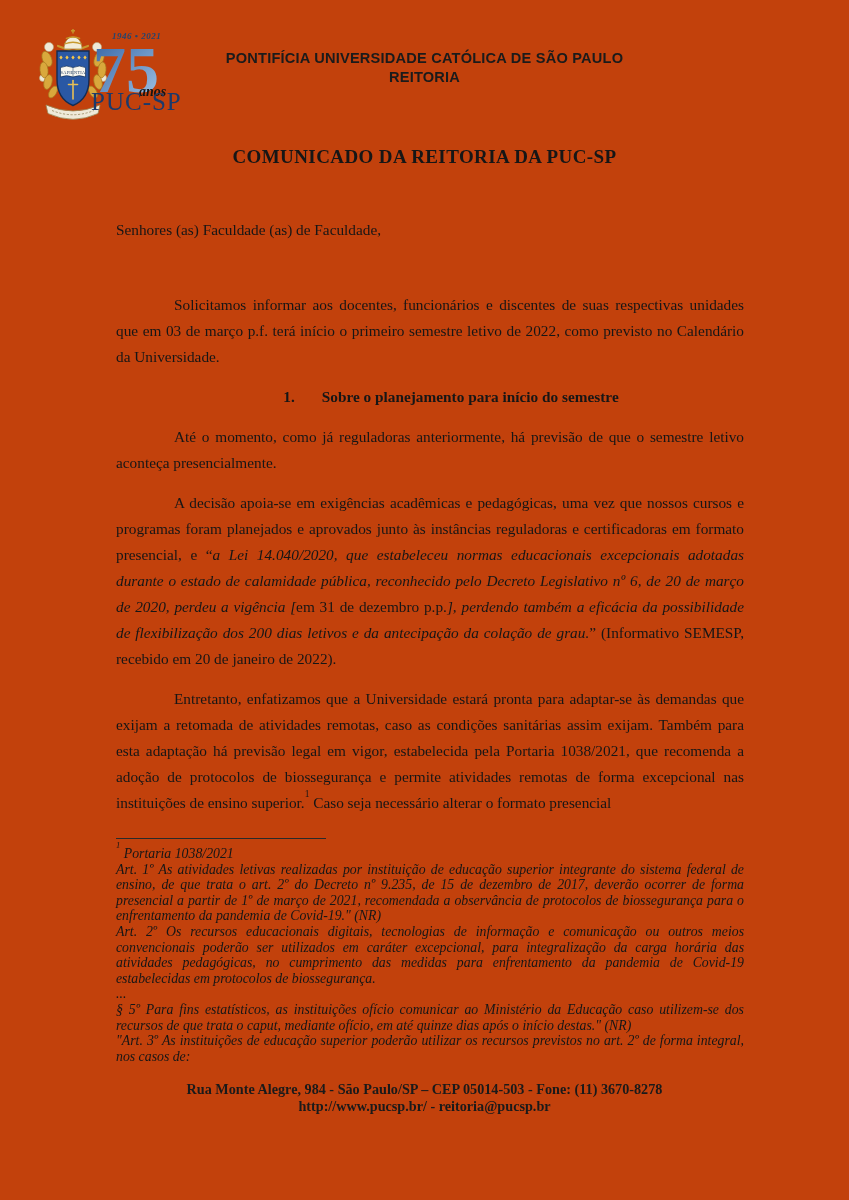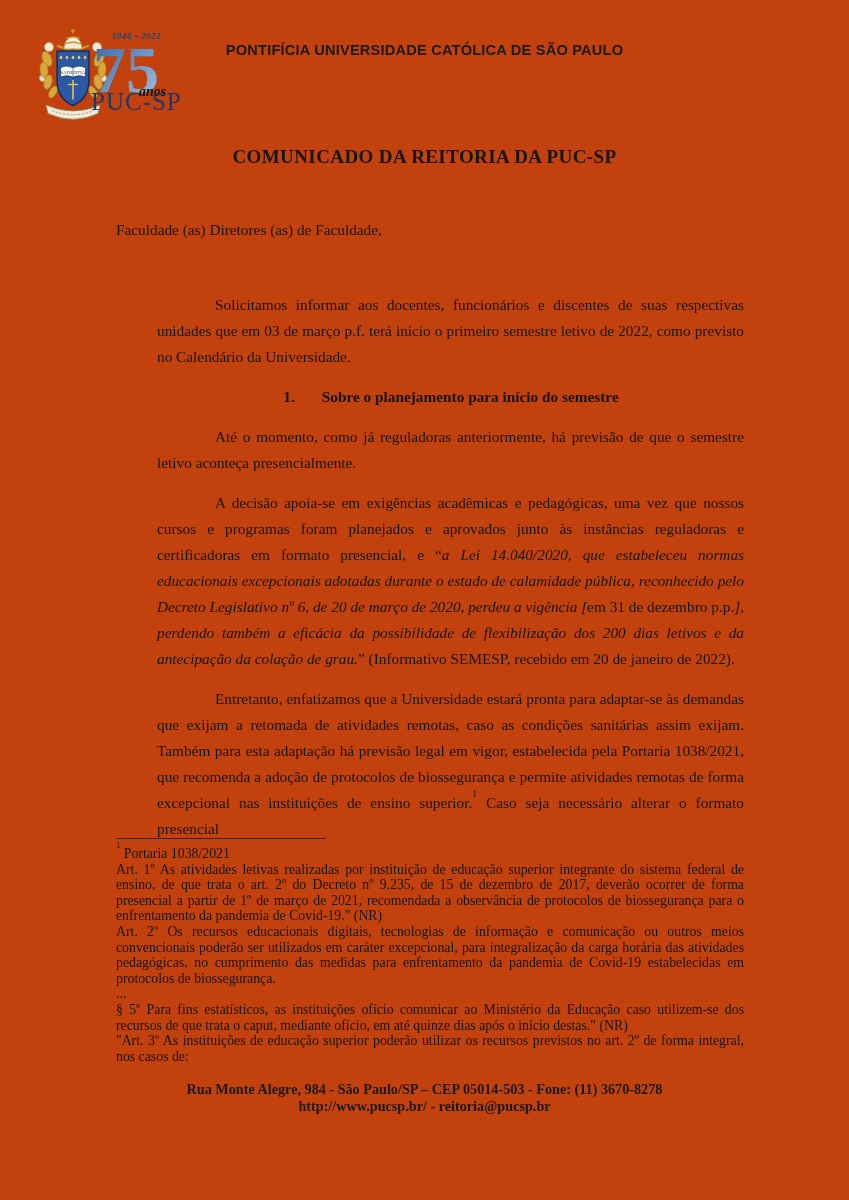--- a/index.html
+++ b/index.html
@@ -9,21 +9,21 @@
     background:#c2410c;
     overflow:hidden;
     font-family:"Liberation Serif","DejaVu Serif",serif;
     color:#161616;
   }
 
   
   .letterhead { position:absolute; top:0; left:0; right:0; height:140px; }
   .logo { position:absolute; left:36px; top:22px; width:168px; height:112px; }
   .org-lines {
-    position:absolute; top:41px; left:0; right:0;
+    position:absolute; top:49px; left:0; right:0;
     text-align:center;
     font-family:"Liberation Sans","DejaVu Sans",sans-serif;
     font-weight:bold; font-size:14.6px; line-height:19px; color:#1b1b1b;
     letter-spacing:0.2px;
   }
 
   
   .years   { font-family:"Liberation Serif",serif; font-style:italic; font-weight:bold;
              font-size:9px; fill:#24456f; letter-spacing:0.5px; }
   .seventyfive { font-family:"Liberation Serif",serif; font-weight:bold; font-size:66px; fill:url(#g75); }
@@ -38,33 +38,33 @@
   }
   .salutation {
     position:absolute; top:221px; left:116px;
     font-size:15.3px;
   }
   .doc-body {
     position:absolute; top:292px; left:116px; width:628px;
     font-size:15.3px; line-height:26px; text-align:justify;
   }
   .doc-body p { margin:0 0 14px 0; }
-  .doc-body p.paragraph { text-indent:58px;margin-left:41px; }
+  .doc-body p.paragraph { text-indent:58px; }
   .doc-body p.heading   { text-indent:42px; font-weight:bold; text-align:center; }
   .seg-num    { padding-right:27px; }
   .seg-italic { font-style:italic; }
   sup { font-size:62%; line-height:0; position:relative; top:-0.55em; }
 
   
   .footnote {
     position:absolute; top:838px; left:116px; width:628px;
     font-size:13.8px; line-height:15.6px; text-align:justify;
   }
   .fn-rule { width:210px; height:0; border-top:1.6px solid #2a2a2a; margin:0 0 7px 0; }
-  .footnote p.fn-line { margin:0; }
+  .footnote p.fn-line { margin:0;font-style:italic; }
 
   
   .page-footer {
     position:absolute; top:1081px; left:0; right:0;
     text-align:center; font-weight:bold; font-size:14.2px; line-height:16.5px;
     color:#1a1a1a;
   }
 </style>
 </head>
 <body>
@@ -142,26 +142,27 @@
       </g>
 
       <text class="years" x="76" y="17">1946 • 2021</text>
       <text class="seventyfive" x="57" y="70">75</text>
       <text class="anos" x="103" y="74">anos</text>
       <text class="pucsp" x="55" y="88">PUC-SP</text>
     </svg>
 
     <div class="org-lines">
       <div>PONTIFÍCIA UNIVERSIDADE CATÓLICA DE SÃO PAULO</div>
+      <div>REITORIA</div>
     </div>
   </div>
 
   <div class="doc-title">COMUNICADO DA REITORIA DA PUC-SP</div>
 
-  <div class="salutation">Faculdade (as) Diretores (as) de Faculdade,</div>
+  <div class="salutation">Senhores (as) Faculdade (as) de Faculdade,</div>
 
   <div class="doc-body">
       <p class="paragraph"><span class="seg-normal">Solicitamos informar aos docentes, funcionários e discentes de suas respectivas unidades que em 03 de março p.f. terá início o primeiro semestre letivo de 2022, como previsto no Calendário da Universidade.</span></p>
       <p class="heading"><span class="seg-num">1.</span><span class="seg-normal">Sobre o planejamento para início do semestre</span></p>
       <p class="paragraph"><span class="seg-normal">Até o momento, como já reguladoras anteriormente, há previsão de que o semestre letivo aconteça presencialmente.</span></p>
       <p class="paragraph"><span class="seg-normal">A decisão apoia-se em exigências acadêmicas e pedagógicas, uma vez que nossos cursos e programas foram planejados e aprovados junto às instâncias reguladoras e certificadoras em formato presencial, e “</span><span class="seg-italic">a Lei 14.040/2020, que estabeleceu normas educacionais excepcionais adotadas durante o estado de calamidade pública, reconhecido pelo Decreto Legislativo nº 6, de 20 de março de 2020, perdeu a vigência [</span><span class="seg-normal">em 31 de dezembro p.p.</span><span class="seg-italic">], perdendo também a eficácia da possibilidade de flexibilização dos 200 dias letivos e da antecipação da colação de grau.</span><span class="seg-normal">” (Informativo SEMESP, recebido em 20 de janeiro de 2022).</span></p>
       <p class="paragraph"><span class="seg-normal">Entretanto, enfatizamos que a Universidade estará pronta para adaptar-se às demandas que exijam a retomada de atividades remotas, caso as condições sanitárias assim exijam. Também para esta adaptação há previsão legal em vigor, estabelecida pela Portaria 1038/2021, que recomenda a adoção de protocolos de biossegurança e permite atividades remotas de forma excepcional nas instituições de ensino superior.</span><sup class="seg-sup">1</sup><span class="seg-normal"> Caso seja necessário alterar o formato presencial</span></p>
     </div>
 
   <div class="footnote">

